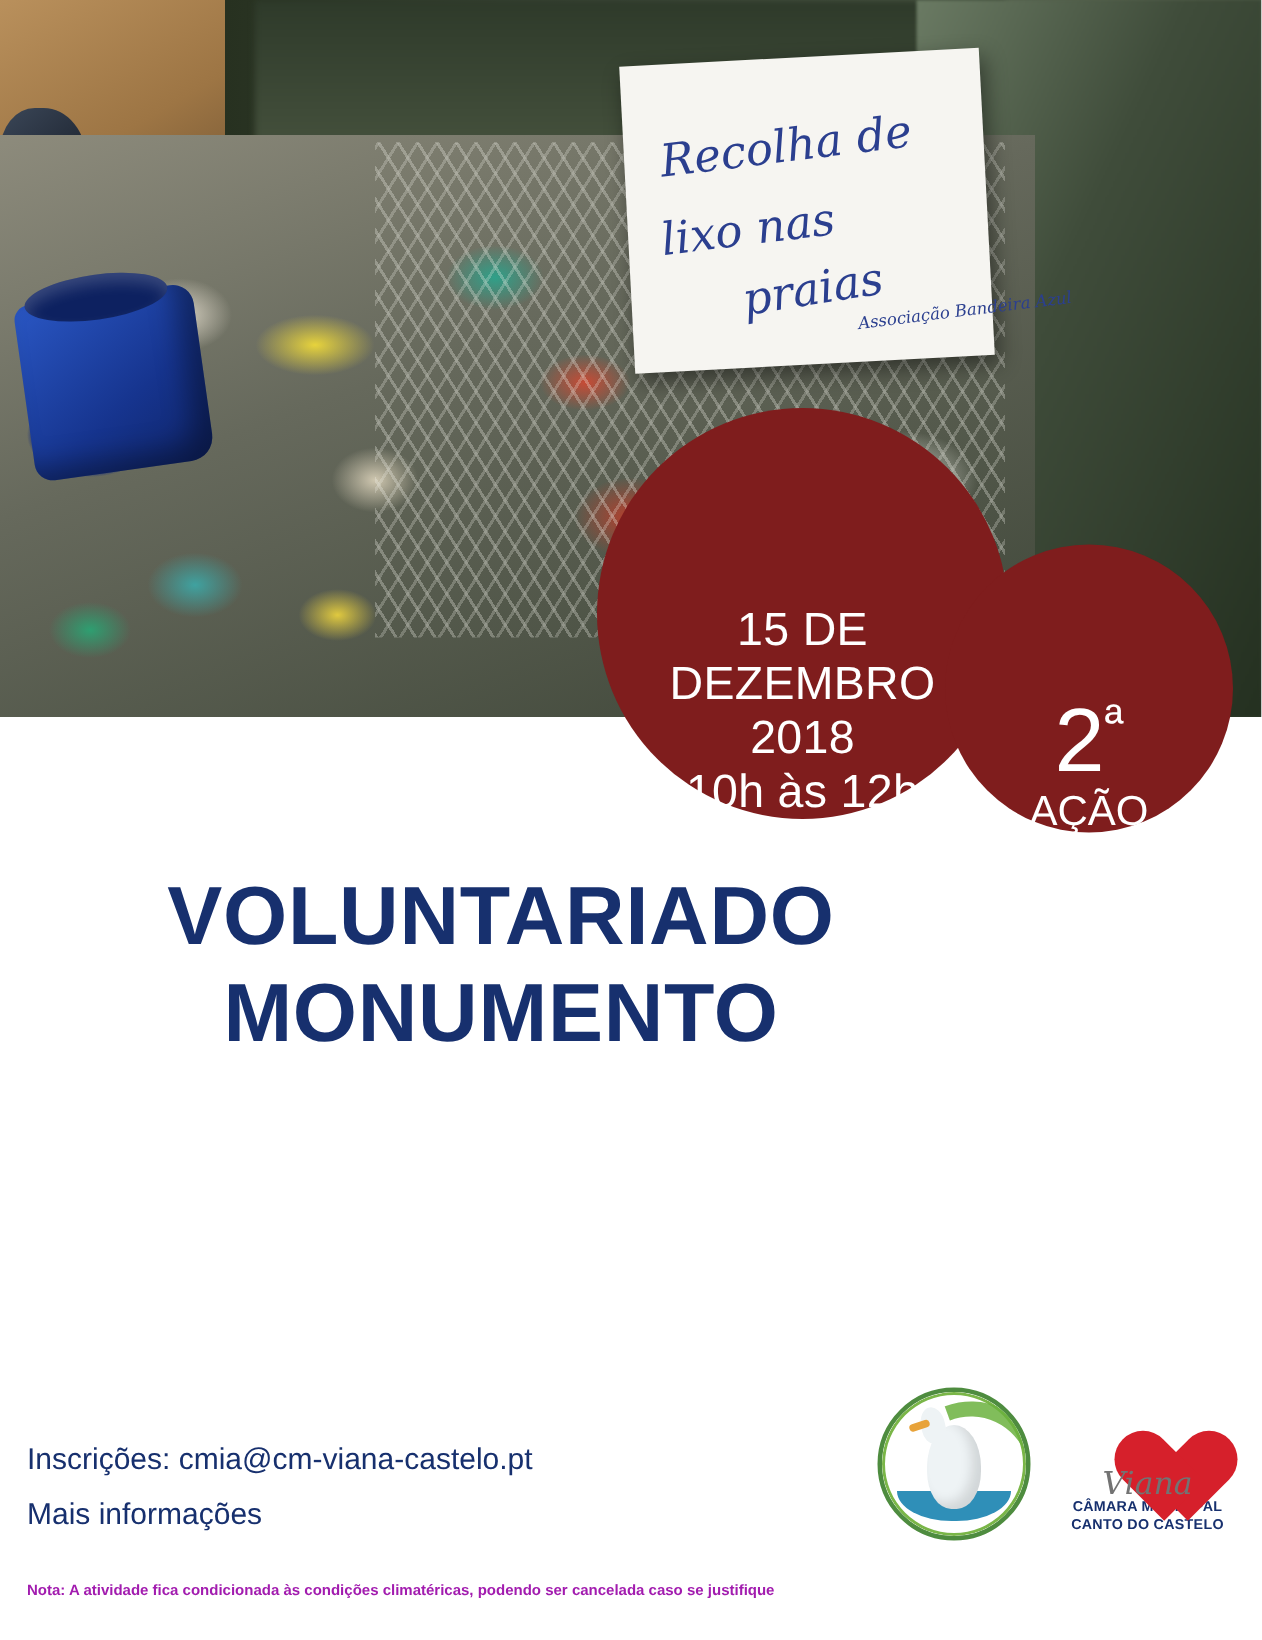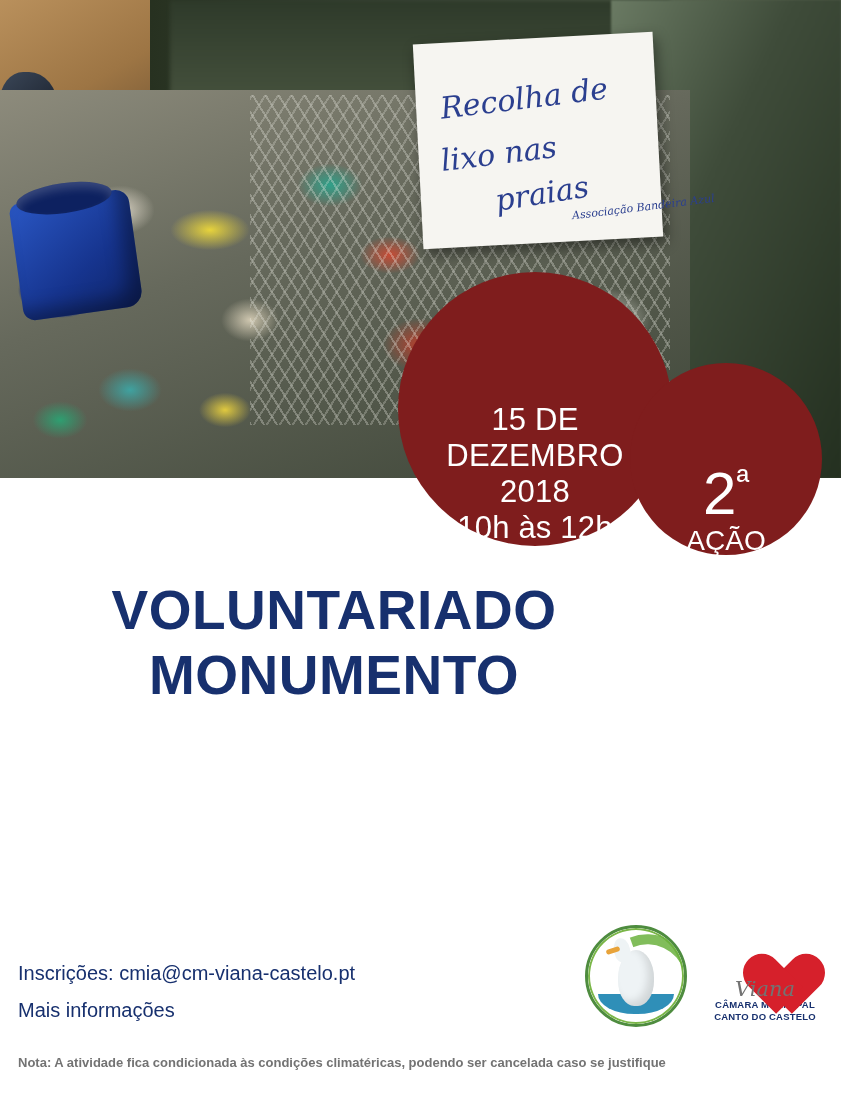--- a/index.html
+++ b/index.html
@@ -218,22 +218,22 @@
     color: #17306e;
     font-size: 20px;
     line-height: 1.85;
   }
   .contacts div { white-space: nowrap; }
 
   .note {
     position: absolute;
     left: 18px;
     top: 1055px;
-    color: #737373;
-    font-size: 13px;
+    color: #a21caf;
+    font-size: 10px;
     font-weight: 600;
     white-space: nowrap;
   }
 
   
   .logos {
     position: absolute;
     right: 16px;
     top: 925px;
     width: 240px;

